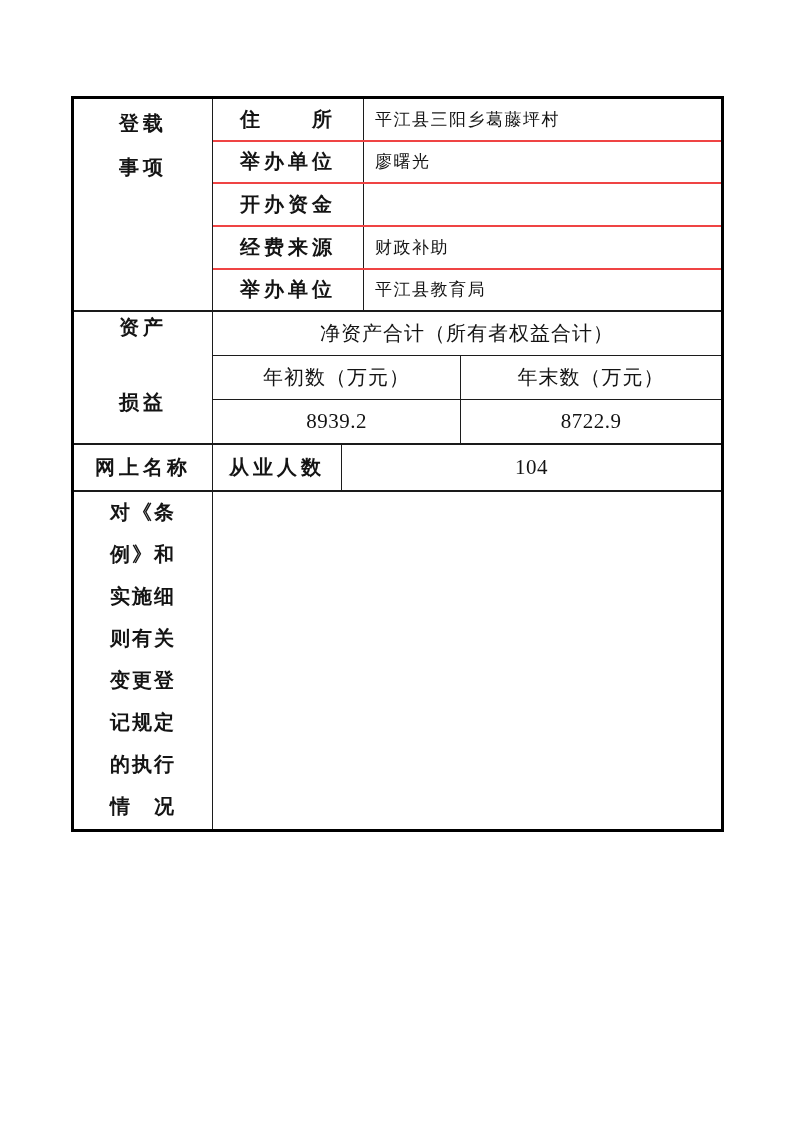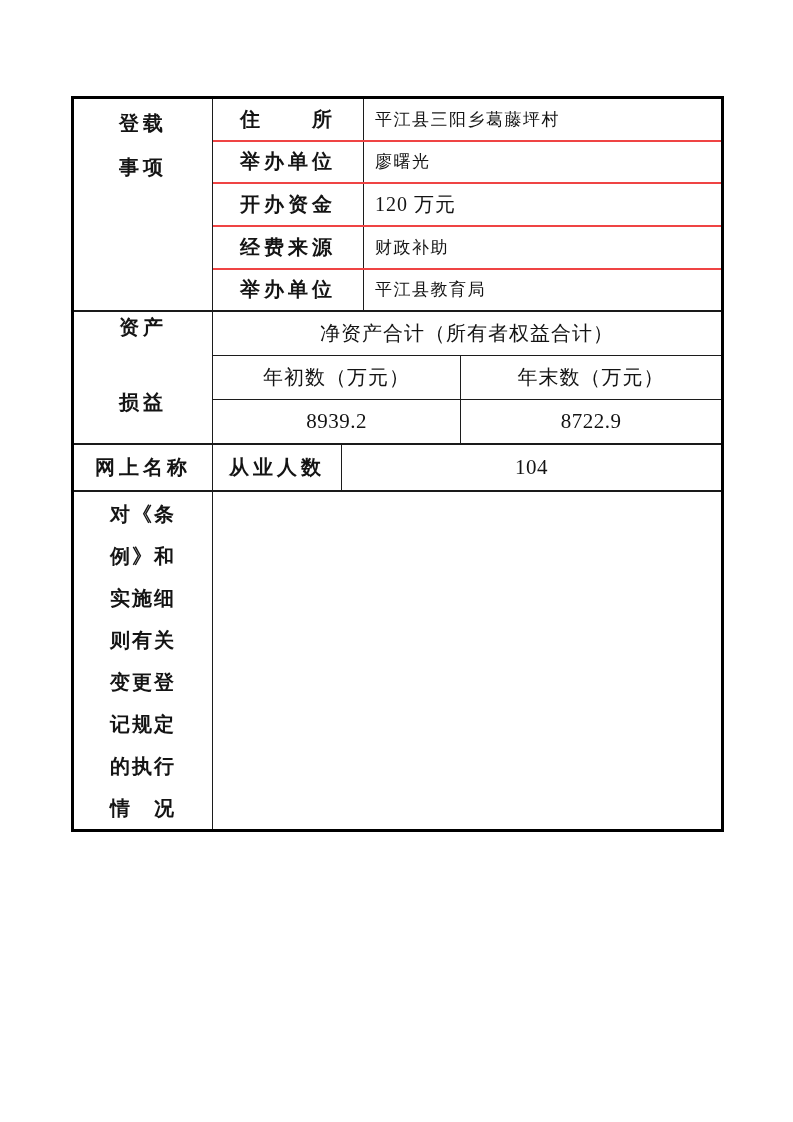--- a/index.html
+++ b/index.html
@@ -26,21 +26,21 @@
     display: flex;
     flex-direction: column;
     background: #ffffff;
   }
   .sec {
     display: flex;
     flex-direction: row;
     border-bottom: 2px solid #1a1a1a;
     box-sizing: border-box;
   }
-  .sec:last-child { border-bottom: none; }
+  .sec:last-child { border-bottom: none; font-family: Liberation Mono, monospace; }
   .sec1 { height: 214px; }
   .sec2 { height: 133px; }
   .sec3 { height: 47px; }
   .sec4 { flex: 1; }
 
   .cell {
     box-sizing: border-box;
     border-right: 1px solid #1c1c1c;
     overflow: hidden;
   }
@@ -200,21 +200,20 @@
       <div class="row">
         <div class="cell colB lbl">住　　所</div>
         <div class="cell colC last val">平江县三阳乡葛藤坪村</div>
       </div>
       <div class="row">
         <div class="cell colB lbl">举办单位</div>
         <div class="cell colC last val">廖曙光</div>
       </div>
       <div class="row">
         <div class="cell colB lbl">开办资金</div>
-        <div class="cell colC last val val-capital">120 万元</div>
       </div>
       <div class="row">
         <div class="cell colB lbl">经费来源</div>
         <div class="cell colC last val">财政补助</div>
       </div>
       <div class="row">
         <div class="cell colB lbl">举办单位</div>
         <div class="cell colC last val">平江县教育局</div>
       </div>
     </div>

